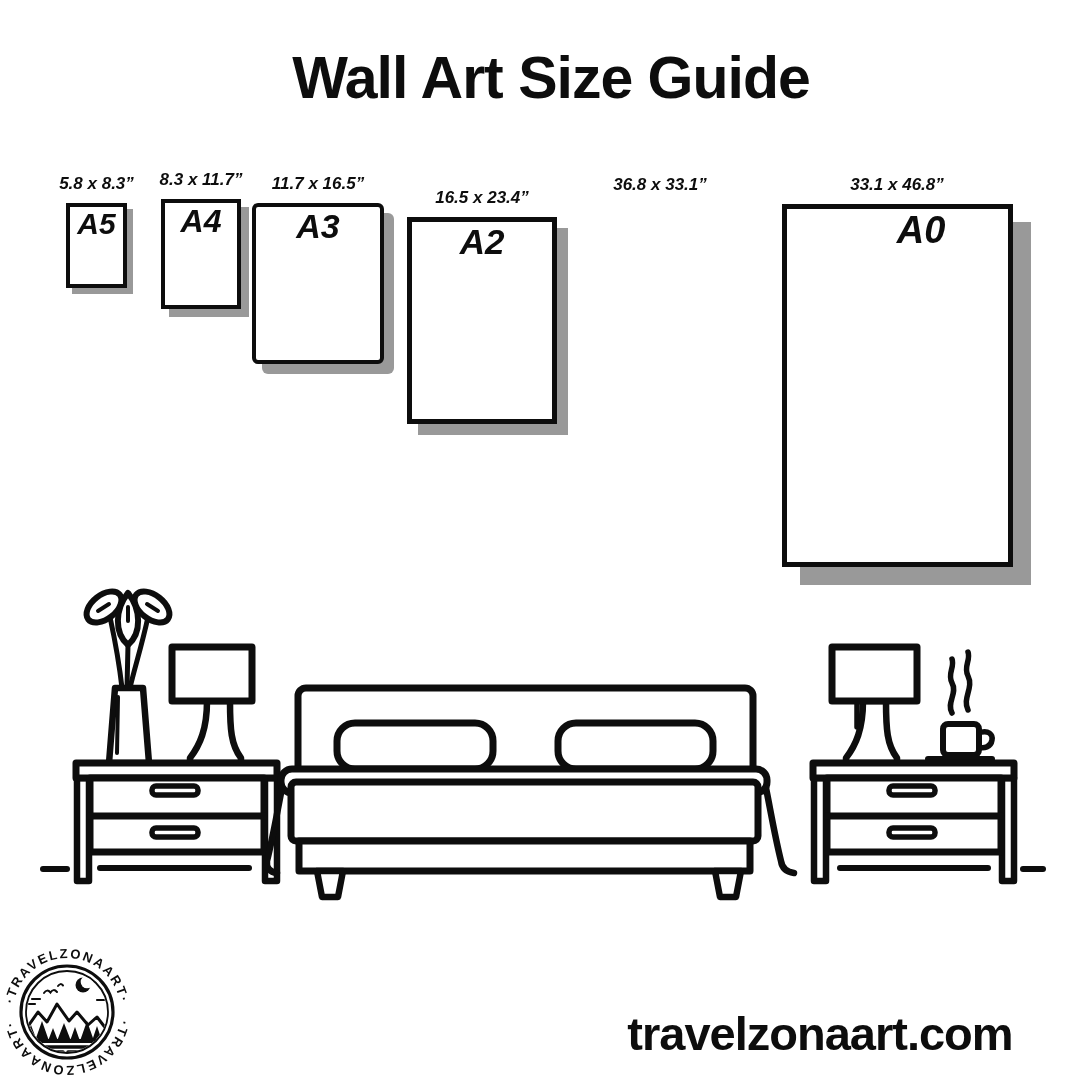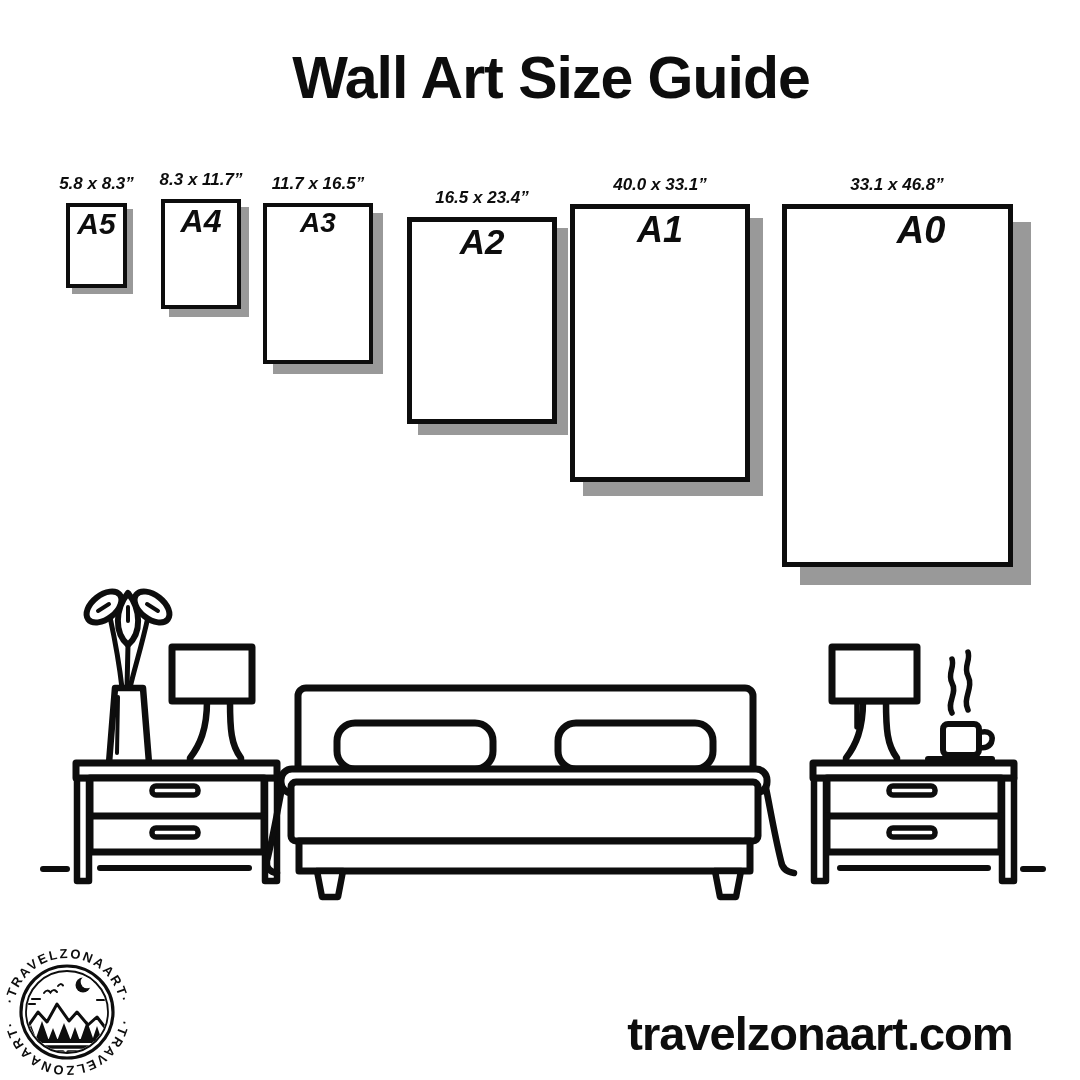--- a/index.html
+++ b/index.html
@@ -24,21 +24,21 @@
   .frame-box{
     margin:0 auto;background:var(--bg);border:4px solid var(--ink);
     display:flex;align-items:flex-start;justify-content:center;
     font-weight:bold;color:var(--ink);
   }
   .fw-a5{left:36px;top:170px;width:121px;}
   .fb-a5{width:61px;height:85px;font-size:30px;box-shadow:6px 6px 0 var(--shadow);}
   .fw-a4{left:111px;top:156px;width:180px;margin-top:10px;}
   .fb-a4{width:80px;height:110px;font-size:32px;box-shadow:8px 8px 0 var(--shadow);}
   .fw-a3{left:208px;top:170px;width:220px;}
-  .fb-a3{width:110px;height:161px;font-size:28px;box-shadow:10px 10px 0 var(--shadow);}
+  .fb-a3{width:132px;height:161px;font-size:34px;box-shadow:10px 10px 0 var(--shadow);border-radius:6px;}
   .fw-a2{left:332px;top:170px;width:300px;margin-top:14px;}
   .fb-a2{width:150px;height:207px;font-size:35px;border-width:5px;box-shadow:11px 11px 0 var(--shadow);}
   .fw-a1{left:480px;top:171px;width:360px;}
   .fb-a1{width:180px;height:278px;font-size:36px;border-width:5px;box-shadow:13px 14px 0 var(--shadow);}
   .fw-a0{left:667px;top:171px;width:460px;}
   .fb-a0{width:231px;height:363px;font-size:38px;border-width:5px;box-shadow:18px 18px 0 var(--shadow);padding-left:48px;}
 
   
   .scene{position:absolute;left:30px;top:585px;width:1020px;height:320px;color:var(--ink);}
   .scene *{vector-effect:non-scaling-stroke;}
@@ -77,24 +77,21 @@
       <span>A3</span>
     </div>
   </div>
   <div class="frame-wrap fw-a2">
     <span class="dim-label">16.5 x 23.4”</span>
     <div class="frame-box fb-a2">
       <span>A2</span>
     </div>
   </div>
   <div class="frame-wrap fw-a1">
-    <span class="dim-label">40.0 x 33.1”</span>
-    <div class="frame-box fb-a1">
-      <span>A1</span>
-    </div>
+    <span class="dim-label">36.8 x 33.1”</span>
   </div>
   <div class="frame-wrap fw-a0">
     <span class="dim-label">33.1 x 46.8”</span>
     <div class="frame-box fb-a0">
       <span>A0</span>
     </div>
   </div>
 
   <svg class="scene" viewBox="0 0 1020 320" fill="none" stroke="currentColor" stroke-width="7" stroke-linecap="round" stroke-linejoin="round">
 

